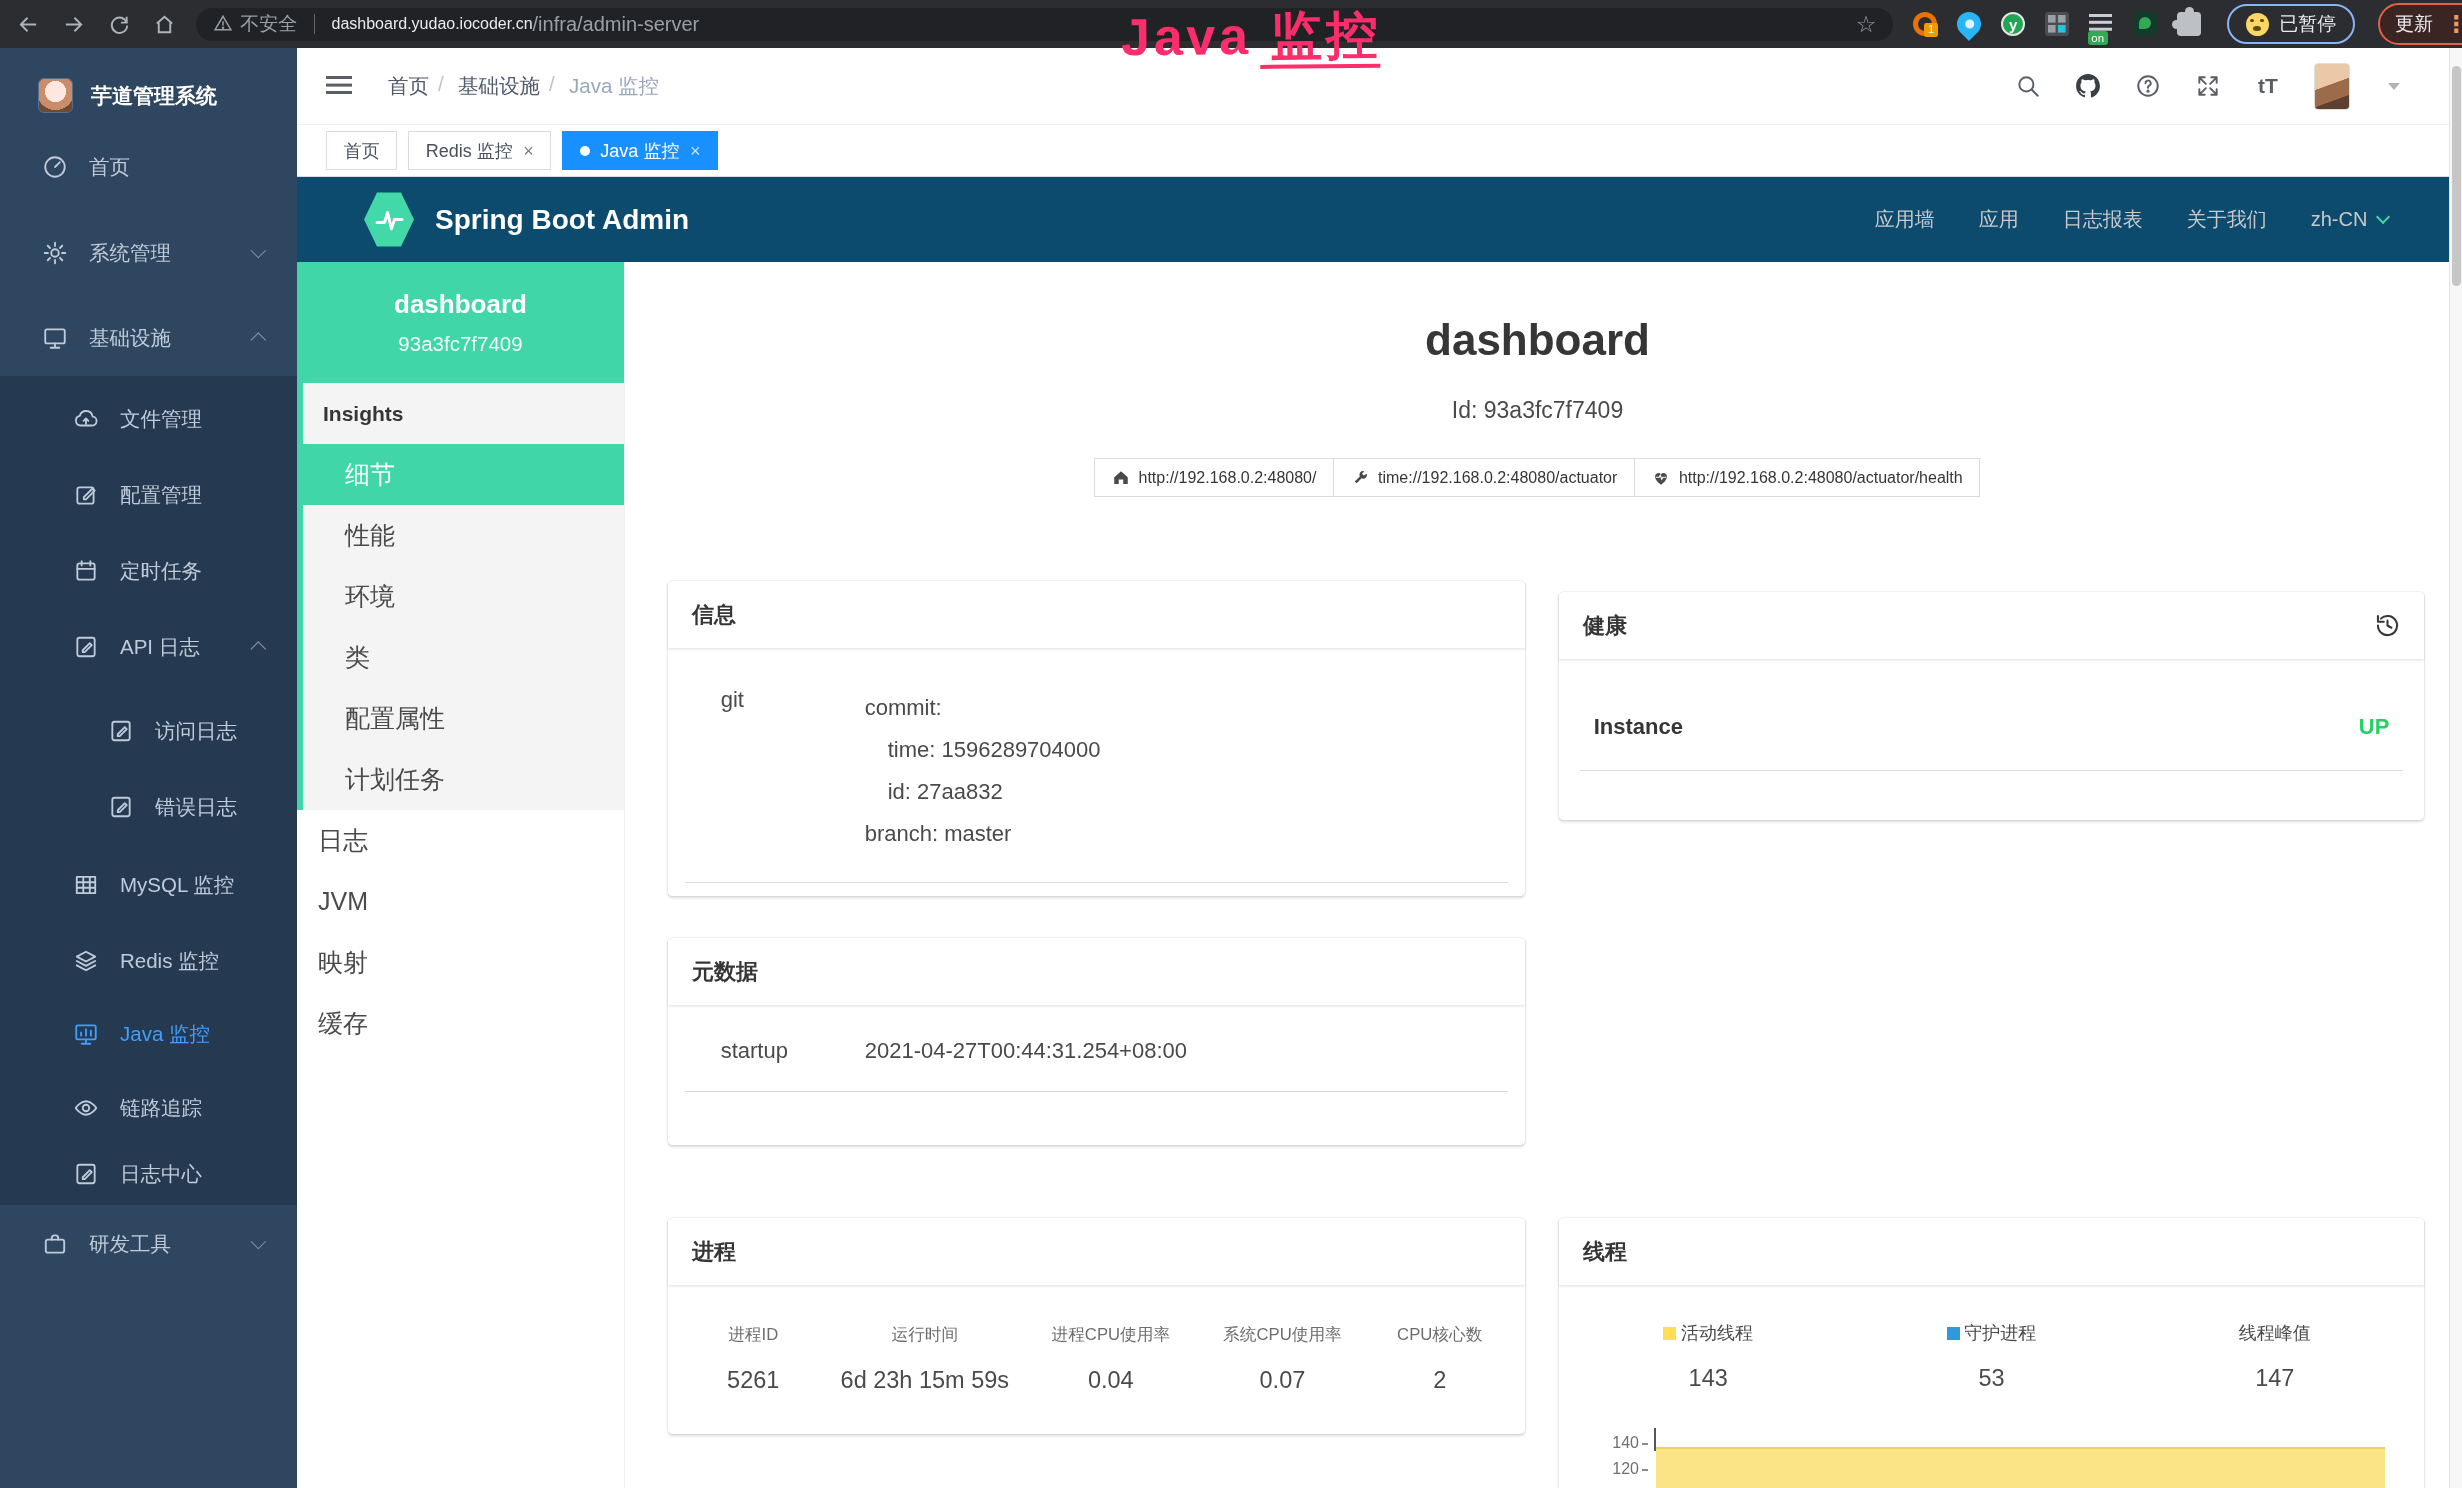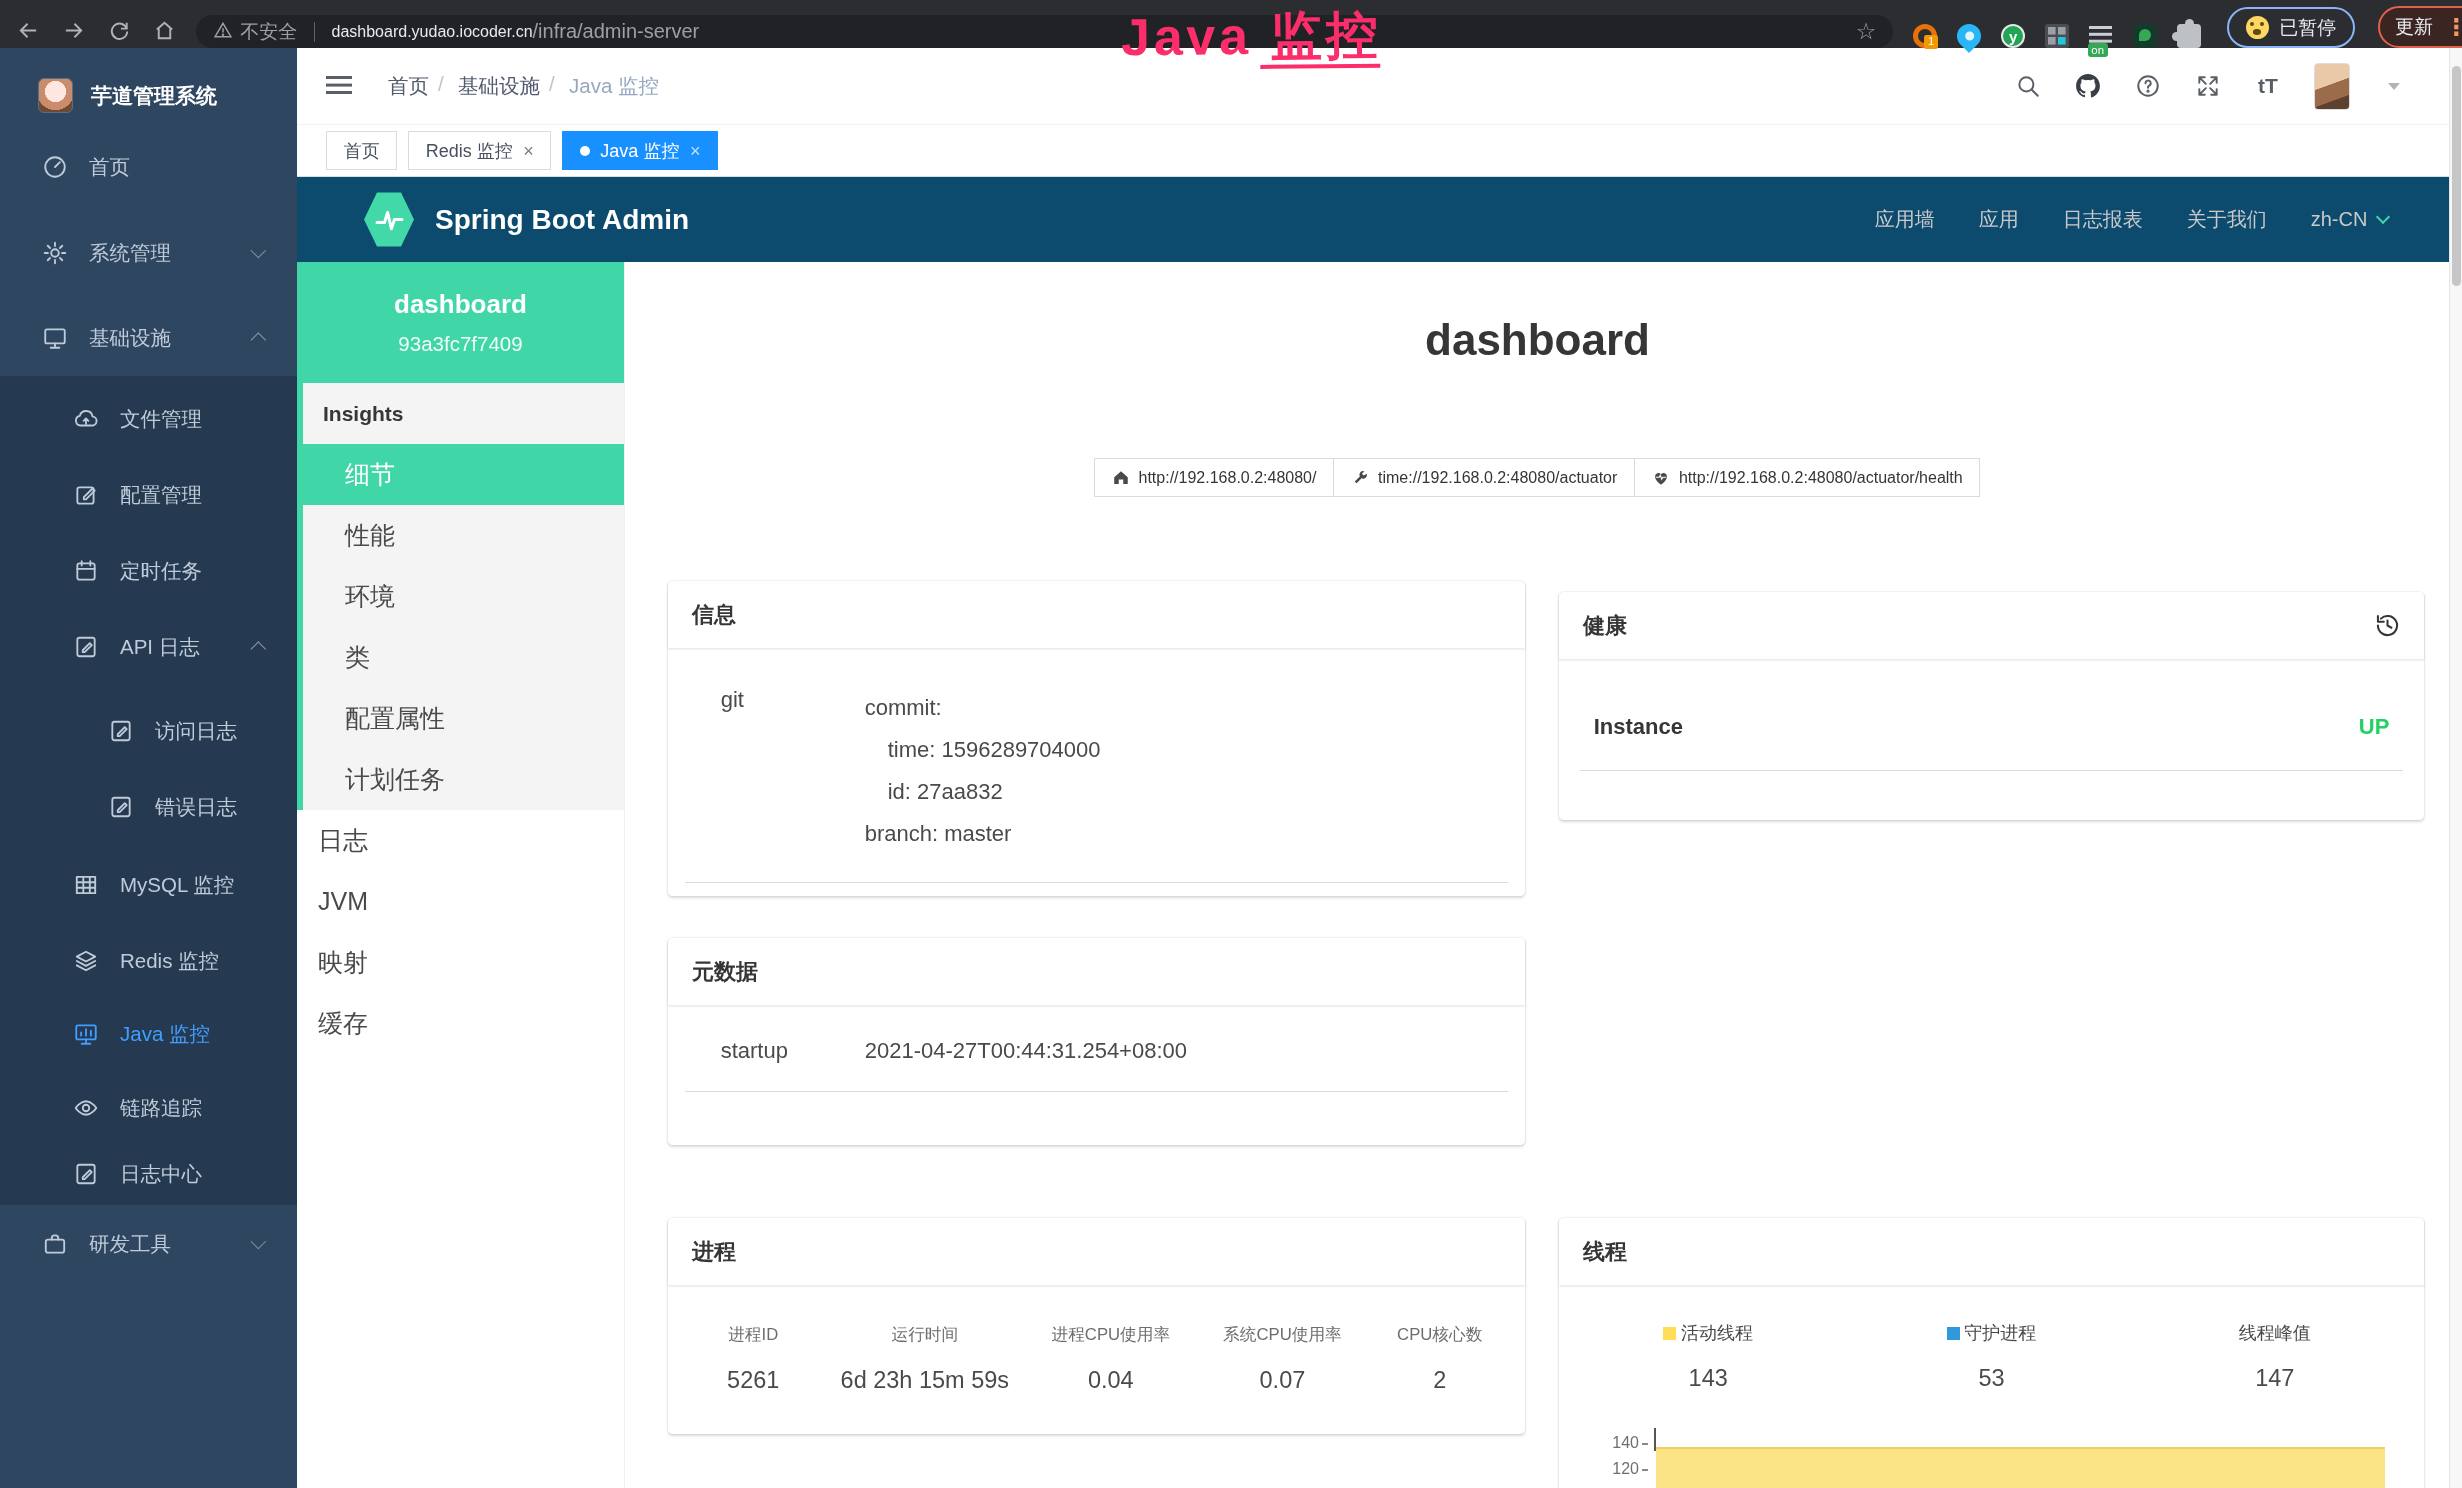--- a/index.html
+++ b/index.html
@@ -1,20 +1,20 @@
 <!DOCTYPE html>
 <html style="font-size:12px"><head>
 <meta charset="utf-8">
 <style>
   * { margin:0; padding:0; box-sizing:border-box; }
   body { font-family:"Liberation Sans","DejaVu Sans",sans-serif; background:#000; }
   .screen { position:relative; width:2462px; height:1489px; overflow:hidden; background:#fff; }
 
   
-  .browser { position:absolute; left:0; top:0; width:100%; height:48px; background:#2b2d31; display:flex; align-items:flex-end; z-index:5; }
+  .browser { position:absolute; left:0; top:0; width:100%; height:48px; background:#2b2d31; display:flex; align-items:center; z-index:5; }
   .bicon { width:35px; height:35px; display:flex; align-items:center; justify-content:center; color:#aeb3ba; margin-left:10.6px; flex:none; }
   .bicon svg { width:23px; height:23px; stroke:#aeb3ba; stroke-width:2; fill:none; }
   .url-pill { height:33px; margin-left:13.7px; width:1697px; background:#202225; border-radius:16.7px; display:flex; align-items:center; padding:0 16.7px; flex:none; }
   .warn svg { width:20px; height:20px; stroke:#9aa0a6; stroke-width:1.8; fill:none; }
   .sec-label { color:#9aa0a6; font-size:19px; margin-left:7.6px; }
   .url-div { width:0.8px; height:20px; background:#5f6368; margin:0 16.7px; }
   .url-host { color:#e8eaed; font-size:16px; }
   .url-path { color:#9aa0a6; font-size:20px; }
   .pill-star { margin-left:auto; color:#9aa0a6; font-size:23px; }
   .pill-star::before { content:"☆"; }
@@ -427,20 +427,21 @@
     <div class="root-items">
       <div class="side-item">日志</div>
       <div class="side-item">JVM</div>
       <div class="side-item">映射</div>
       <div class="side-item">缓存</div>
     </div>
   </div>
 
   <div class="sba-main">
     <div class="page-title">dashboard</div>
+    <div class="page-sub">Id: 93a3fc7f7409</div>
     <div class="endpoints">
       <div class="ep-btn">
         <svg viewBox="0 0 24 24">
             <path d="M3 11L12 3l9 8v9h-6v-6h-6v6H3z"></path>
           </svg>
         <span>http://192.168.0.2:48080/</span>
       </div>
       <div class="ep-btn">
         <svg viewBox="0 0 24 24">
             <path d="M21 6.2a5 5 0 0 1-6.9 6.1L7.5 19 5 16.5l6.7-6.6A5 5 0 0 1 17.8 3l-3.2 3.2 2.4 2.4L21 6.2z"></path>

